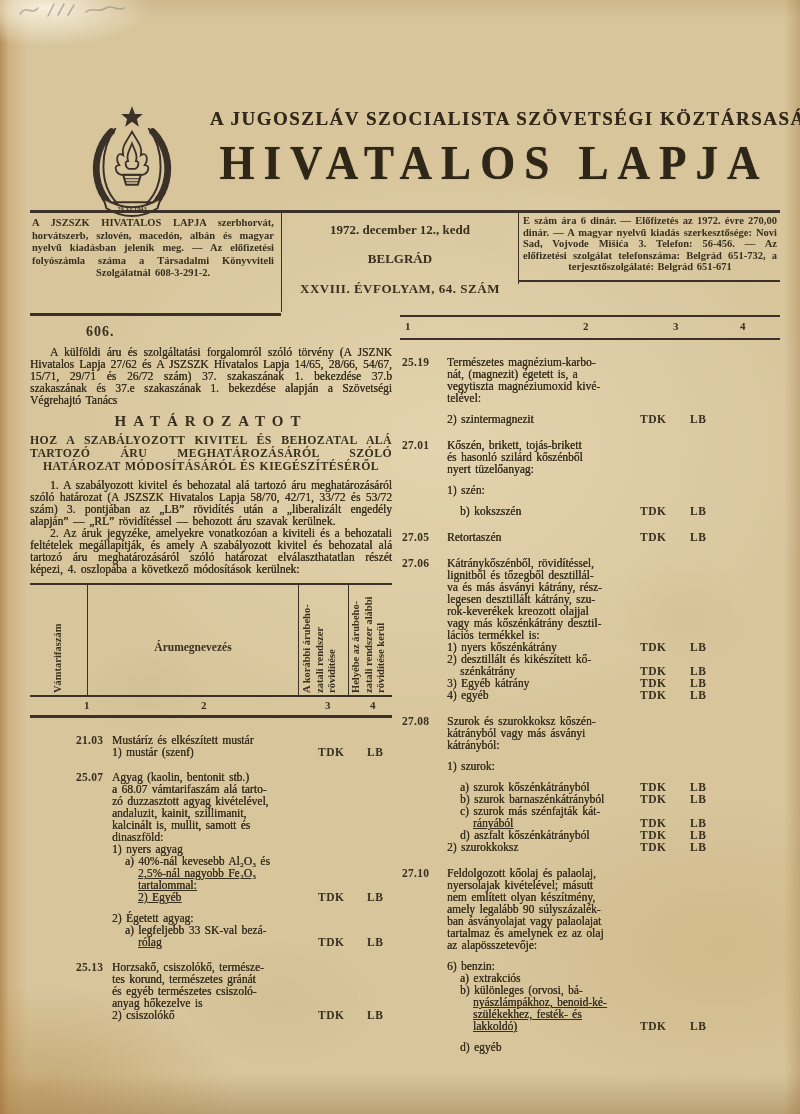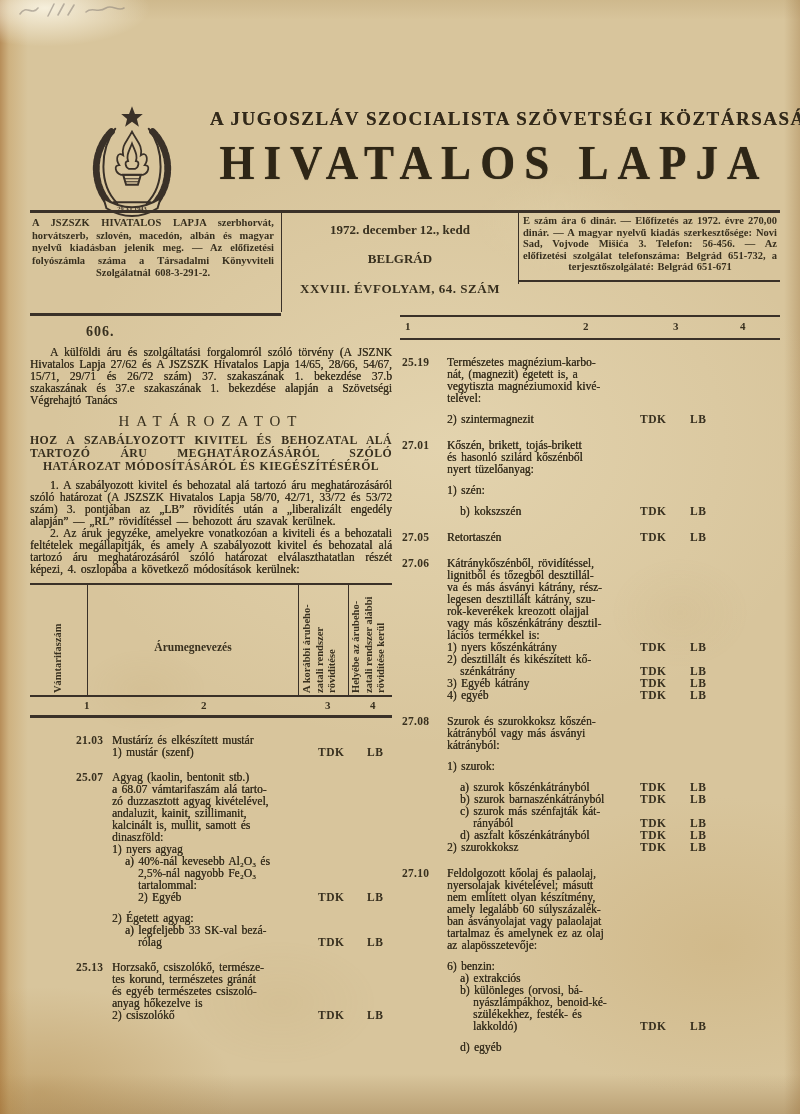--- a/index.html
+++ b/index.html
@@ -47,21 +47,21 @@
   .ib-center .volume{margin:14px 0 0 0;letter-spacing:.5px;}
   .ib-right{position:absolute;left:493px;top:5px;width:254px;font-size:10.5px;line-height:11.6px;
     text-align:justify;text-align-last:center;word-spacing:1px;}
   
   .col{position:absolute;font-size:11.5px;line-height:12px;}
   .col-left{left:30px;top:326px;width:362px;}
   .col-right{left:400px;top:315px;width:380px;}
   .art-number{margin:0 0 8px 56px;font-size:14px;font-weight:bold;letter-spacing:1px;}
   .para{margin:0;text-indent:20px;text-align:justify;word-spacing:1.8px;
     text-shadow:.25px 0 0 currentColor;}
-  .decree-word{margin:9px 0 7px 0;text-align:center;font-size:15px;font-weight:normal;letter-spacing:7px;}
+  .decree-word{margin:9px 0 7px 0;text-align:center;font-size:15px;font-weight:bold;letter-spacing:7px;}
   .decree-title{margin:0 0 6px 0;font-size:11.8px;font-weight:bold;line-height:13px;
     text-align:justify;text-align-last:center;word-spacing:1px;letter-spacing:.4px;}
   
   .tbl-head{position:relative;margin-top:8px;height:131px;border-top:2px solid #3a3128;}
   .vdiv{position:absolute;top:0;width:1px;height:110px;background:#3a3128;}
   .vd1{left:57px;} .vd2{left:268px;} .vd3{left:318px;}
   .vhead{position:absolute;top:0;height:108px;writing-mode:vertical-rl;transform:rotate(180deg);
     font-weight:bold;font-size:10.5px;line-height:12.5px;white-space:pre-line;text-align:left;}
   .vh1{left:22px;width:16px;}
   .vh3{left:271px;width:44px;}
@@ -77,21 +77,21 @@
   .rn1{position:absolute;left:5px;top:3px;} .rn2{position:absolute;left:183px;top:3px;}
   .rn3{position:absolute;left:273px;top:3px;} .rn4{position:absolute;left:340px;top:3px;}
   
   .rows{margin-top:18px;}
   .col-right .rows{margin-top:16px;}
   .trow{position:relative;padding-left:82px;margin-bottom:13px;}
   .col-right .trow{padding-left:47px;margin-bottom:14px;}
   .trow .code{position:absolute;left:46px;top:0;font-weight:bold;letter-spacing:.3px;}
   .col-right .trow .code{left:2px;}
   .tline{position:relative;text-shadow:.25px 0 0 currentColor;word-spacing:1.5px;}
-  .tline.ind1{padding-left:13px;} .tline.ind2{padding-left:26px;}
+  .tline.ind1{padding-left:13px;} .tline.ind2{padding-left:26px;text-decoration:underline;}
   .tline.gap{margin-top:9px;}
   .mark{position:absolute;top:0;font-weight:bold;letter-spacing:.5px;text-shadow:none;}
   .col-left .mark.tdk{left:206px;} .col-left .mark.lb{left:255px;}
   .col-right .mark.tdk{left:193px;} .col-right .mark.lb{left:243px;}
 </style>
 </head>
 <body>
 
 <div class="page">
   <div class="mottle"></div>
@@ -253,21 +253,21 @@
           <div class="tline ind1"><span>c) szurok más szénfajták kát-</span></div>
           <div class="tline ind2"><span>rányából</span><span class="mark tdk">TDK</span><span class="mark lb">LB</span></div>
           <div class="tline ind1"><span>d) aszfalt kőszénkátrányból</span><span class="mark tdk">TDK</span><span class="mark lb">LB</span></div>
           <div class="tline ind0"><span>2) szurokkoksz</span><span class="mark tdk">TDK</span><span class="mark lb">LB</span></div>
         </div>
         <div class="trow">
           <span class="code">27.10</span>
           <div class="tline ind0"><span>Feldolgozott kőolaj és palaolaj,</span></div>
           <div class="tline ind0"><span>nyersolajak kivételével; másutt</span></div>
           <div class="tline ind0"><span>nem említett olyan készítmény,</span></div>
-          <div class="tline ind0"><span>amely legalább 60 súlyszázalék-</span></div>
+          <div class="tline ind0"><span>amely legalább 90 súlyszázalék-</span></div>
           <div class="tline ind0"><span>ban ásványolajat vagy palaolajat</span></div>
           <div class="tline ind0"><span>tartalmaz és amelynek ez az olaj</span></div>
           <div class="tline ind0"><span>az alapösszetevője:</span></div>
           <div class="tline ind0 gap"><span>6) benzin:</span></div>
           <div class="tline ind1"><span>a) extrakciós</span></div>
           <div class="tline ind1"><span>b) különleges (orvosi, bá-</span></div>
           <div class="tline ind2"><span>nyászlámpákhoz, benoid-ké-</span></div>
           <div class="tline ind2"><span>szülékekhez, festék- és</span></div>
           <div class="tline ind2"><span>lakkoldó)</span><span class="mark tdk">TDK</span><span class="mark lb">LB</span></div>
           <div class="tline ind1 gap"><span>d) egyéb</span></div>

